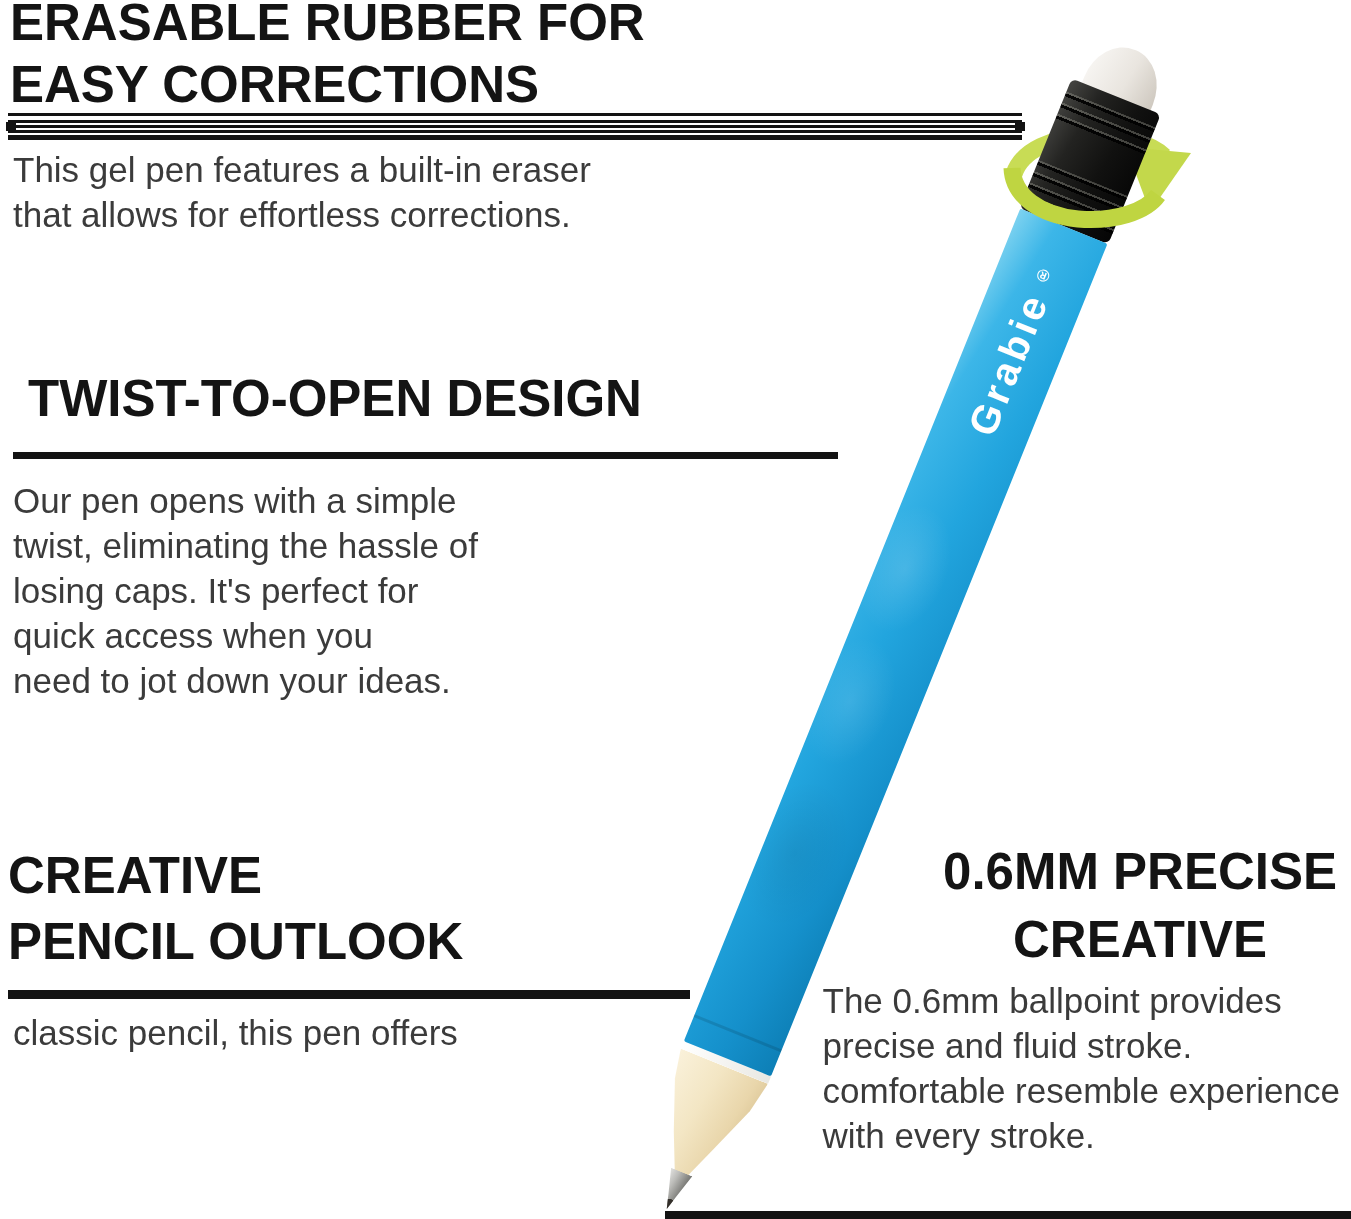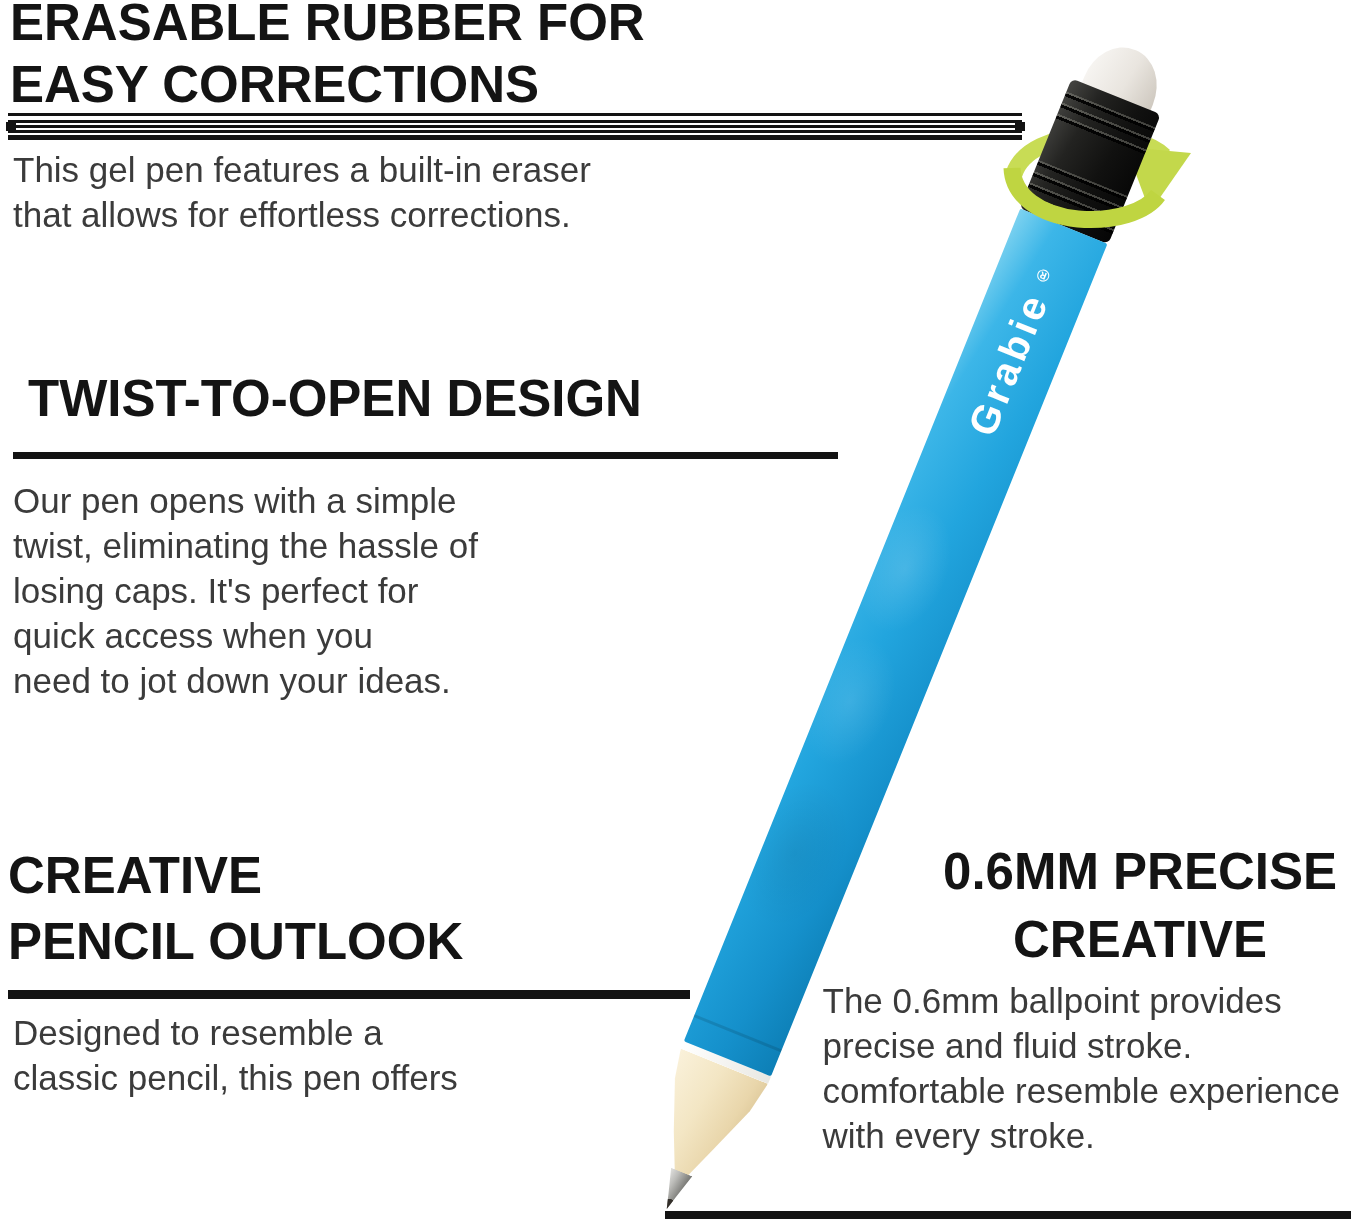--- a/index.html
+++ b/index.html
@@ -134,21 +134,20 @@
     <div>quick access when you</div>
     <div>need to jot down your ideas.</div>
   </div>
 
   <div class="heading s3-heading">
     <div>CREATIVE</div>
     <div>PENCIL OUTLOOK</div>
   </div>
   <div class="u-single u3"></div>
   <div class="body-text s3-body">
-    <div>Designed to resemble a</div>
     <div>classic pencil, this pen offers</div>
   </div>
 
   <div class="heading s4-heading">
     <div>0.6MM PRECISE</div>
     <div>CREATIVE</div>
   </div>
   <div class="body-text s4-body">
     <div>The 0.6mm ballpoint provides</div>
     <div>precise and fluid stroke.</div>

